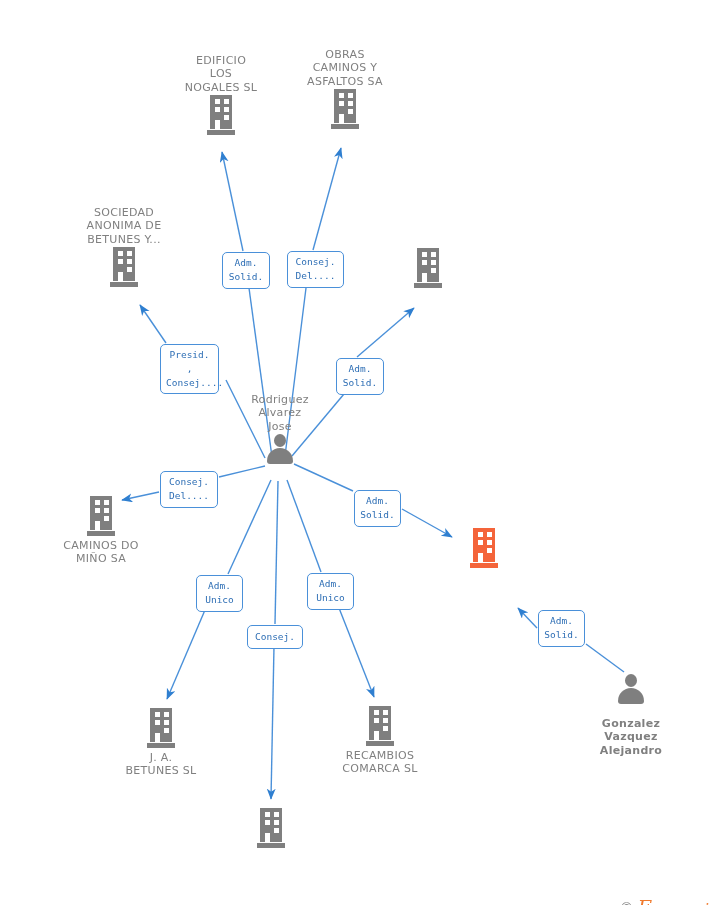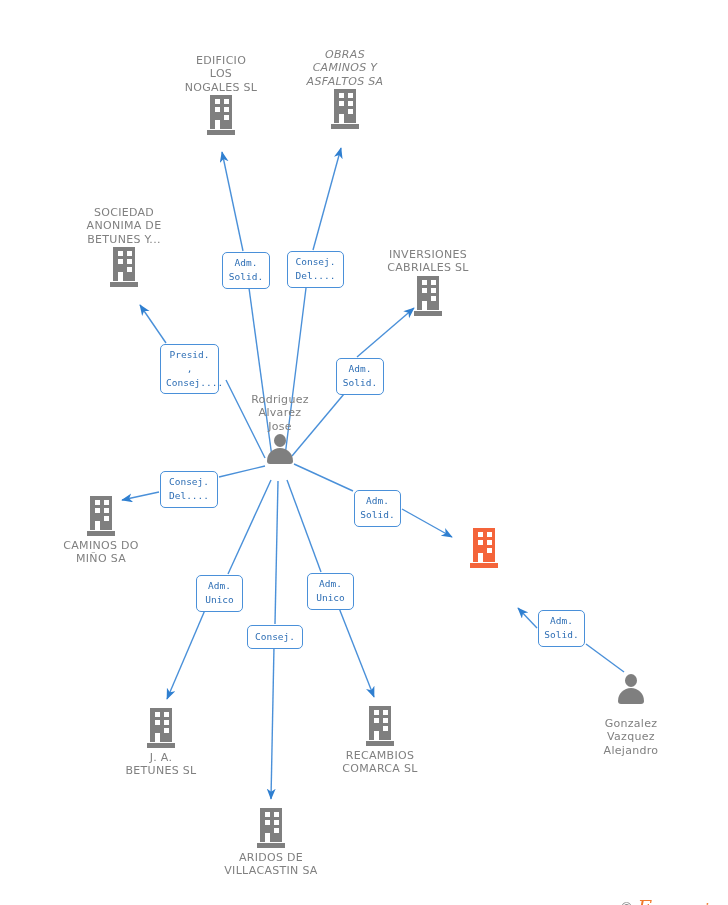--- a/index.html
+++ b/index.html
@@ -182,21 +182,21 @@
         <span class="win" style="left:17px;top:4px;"></span>
         <span class="win" style="left:8px;top:12px;"></span>
         <span class="win" style="left:17px;top:12px;"></span>
         <span class="win" style="left:17px;top:20px;"></span>
         <span class="door"></span>
         <span class="base"></span>
       </span>
     </span>
   </div>
 
-  <div class="node label-above" style="left:345px;top:28px;font-style:italic;">
+  <div class="node label-above" style="left:345px;top:28px;">
     <span class="caption">OBRAS
 CAMINOS Y
 ASFALTOS SA</span>
     <span class="icon-wrap">
       <span class="bld">
         <span class="body"></span>
         <span class="win" style="left:8px;top:4px;"></span>
         <span class="win" style="left:17px;top:4px;"></span>
         <span class="win" style="left:8px;top:12px;"></span>
         <span class="win" style="left:17px;top:12px;"></span>
@@ -219,22 +219,20 @@
         <span class="win" style="left:8px;top:12px;"></span>
         <span class="win" style="left:17px;top:12px;"></span>
         <span class="win" style="left:17px;top:20px;"></span>
         <span class="door"></span>
         <span class="base"></span>
       </span>
     </span>
   </div>
 
   <div class="node label-above" style="left:428px;top:228px;">
-    <span class="caption">INVERSIONES
-CABRIALES SL</span>
     <span class="icon-wrap">
       <span class="bld">
         <span class="body"></span>
         <span class="win" style="left:8px;top:4px;"></span>
         <span class="win" style="left:17px;top:4px;"></span>
         <span class="win" style="left:8px;top:12px;"></span>
         <span class="win" style="left:17px;top:12px;"></span>
         <span class="win" style="left:17px;top:20px;"></span>
         <span class="door"></span>
         <span class="base"></span>
@@ -276,21 +274,21 @@
         <span class="win" style="left:17px;top:4px;"></span>
         <span class="win" style="left:8px;top:12px;"></span>
         <span class="win" style="left:17px;top:12px;"></span>
         <span class="win" style="left:17px;top:20px;"></span>
         <span class="door"></span>
         <span class="base"></span>
       </span>
     </span>
   </div>
 
-  <div class="node label-below" style="left:631px;top:654px;">
+  <div class="node label-below" style="left:631px;top:654px;font-weight:bold;">
     <span class="icon-wrap">
       <span class="per"><span class="head"></span><span class="body"></span></span>
     </span>
     <span class="caption">Gonzalez
 Vazquez
 Alejandro</span>
   </div>
 
   <div class="node label-below" style="left:161px;top:688px;">
     <span class="icon-wrap">
@@ -332,22 +330,20 @@
         <span class="body"></span>
         <span class="win" style="left:8px;top:4px;"></span>
         <span class="win" style="left:17px;top:4px;"></span>
         <span class="win" style="left:8px;top:12px;"></span>
         <span class="win" style="left:17px;top:12px;"></span>
         <span class="win" style="left:17px;top:20px;"></span>
         <span class="door"></span>
         <span class="base"></span>
       </span>
     </span>
-    <span class="caption">ARIDOS DE
-VILLACASTIN SA</span>
   </div>
 
   <div class="elabel" style="left:222px;top:232px;width:48px;">Adm.
 Solid.</div>
 
   <div class="elabel" style="left:287px;top:231px;width:57px;">Consej.
 Del....</div>
 
   <div class="elabel" style="left:160px;top:324px;width:59px;">Presid. ,
 Consej....</div>

